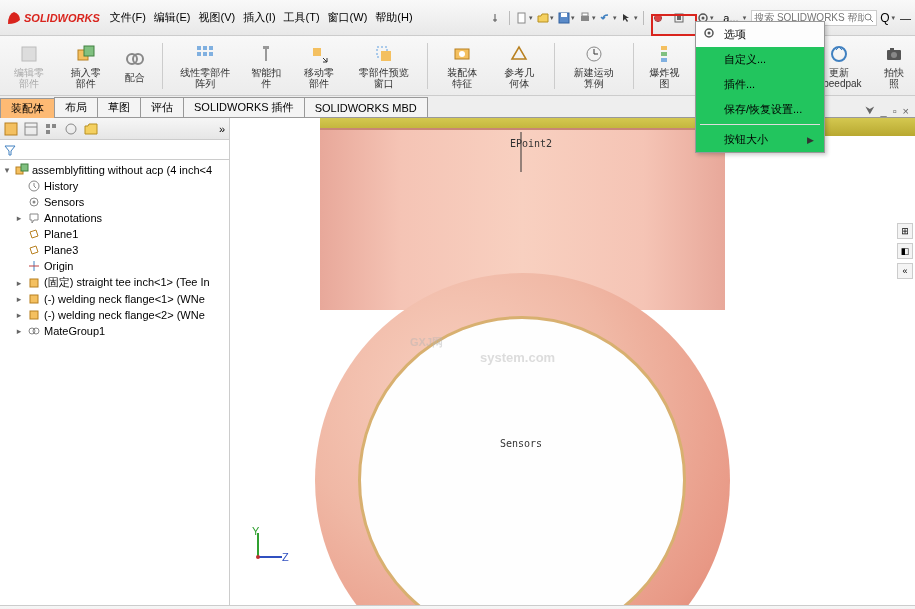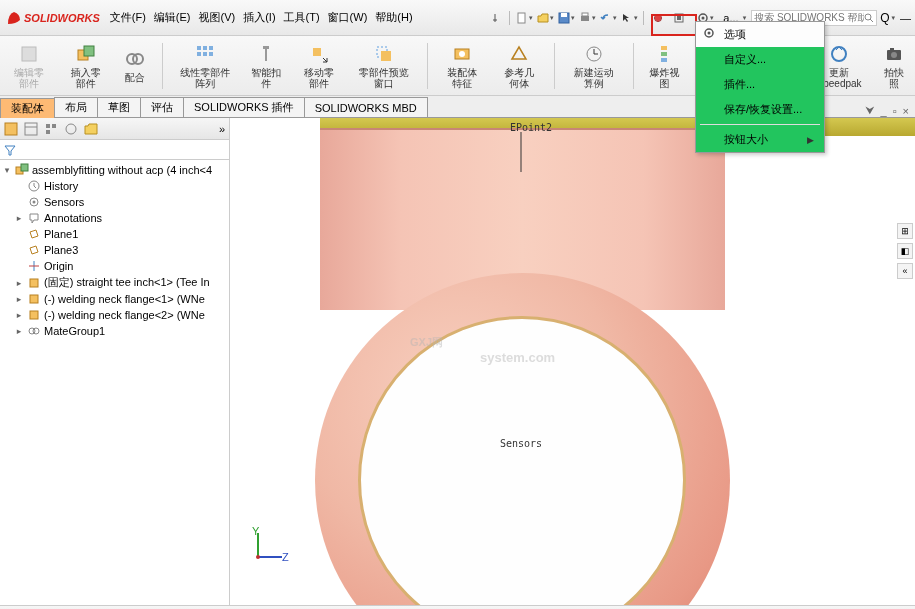--- a/index.html
+++ b/index.html
@@ -485,21 +485,21 @@
   </div>
 
   <div class="viewport">
     <div class="model-band"></div>
     <div class="model-cyl">
       <div class="cyl-top-edge"></div>
       <div class="cyl-body"></div>
       <div class="circle-outer"></div>
       <div class="circle-inner"></div>
     </div>
-    <span class="pt-label" style="top:4px;left:280px;">EPoint2</span>
+    <span class="pt-label" style="top:20px;left:280px;">EPoint2</span>
     <svg style="position:absolute;top:14px;left:290px;" width="2" height="40">
         <line x1="1" y1="0" x2="1" y2="40" stroke="#333"></line>
       </svg>
     <span class="pt-label" style="top:320px;left:270px;">Sensors</span>
     <div class="watermark">
       <span>GXJ网</span>
       <span class="sub">system.com</span>
     </div>
     <svg class="triad" width="40" height="40">
       <line x1="8" y1="32" x2="8" y2="8" stroke="#30a030" stroke-width="2"></line>

